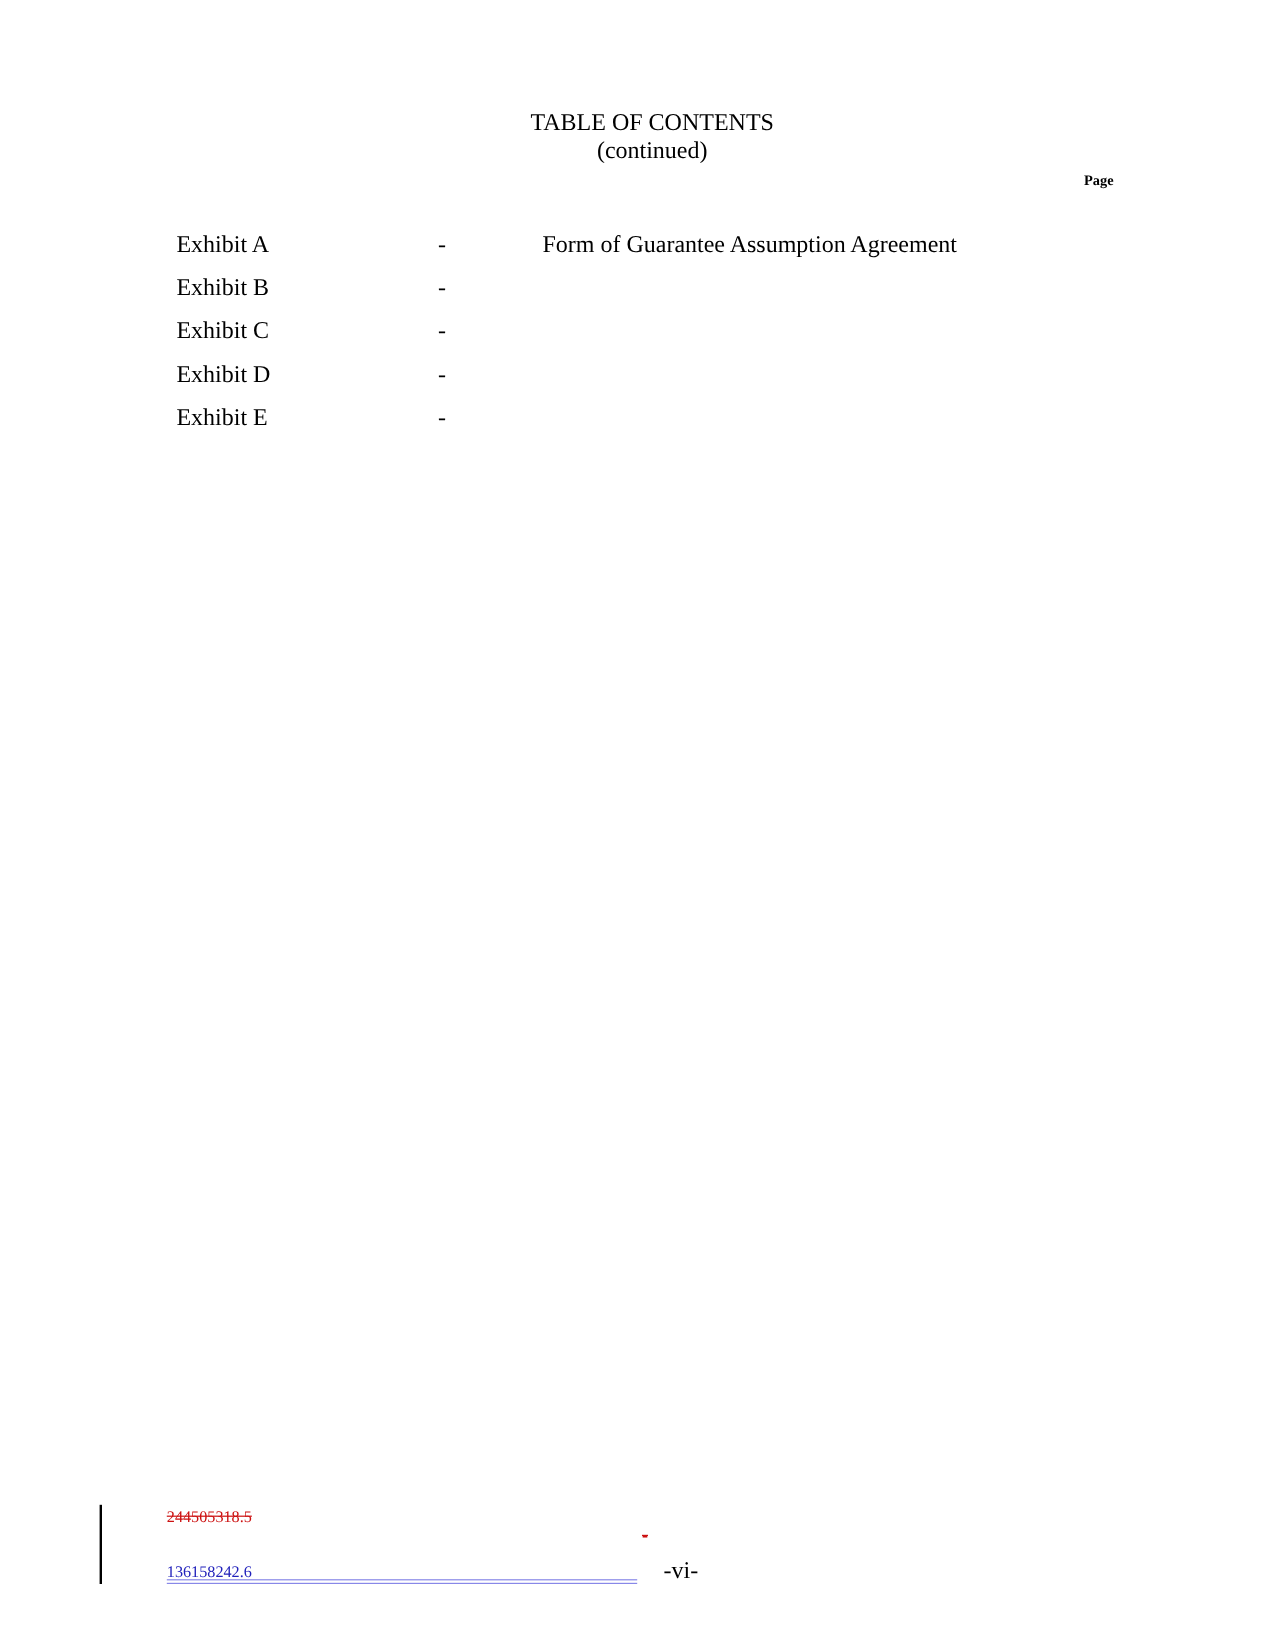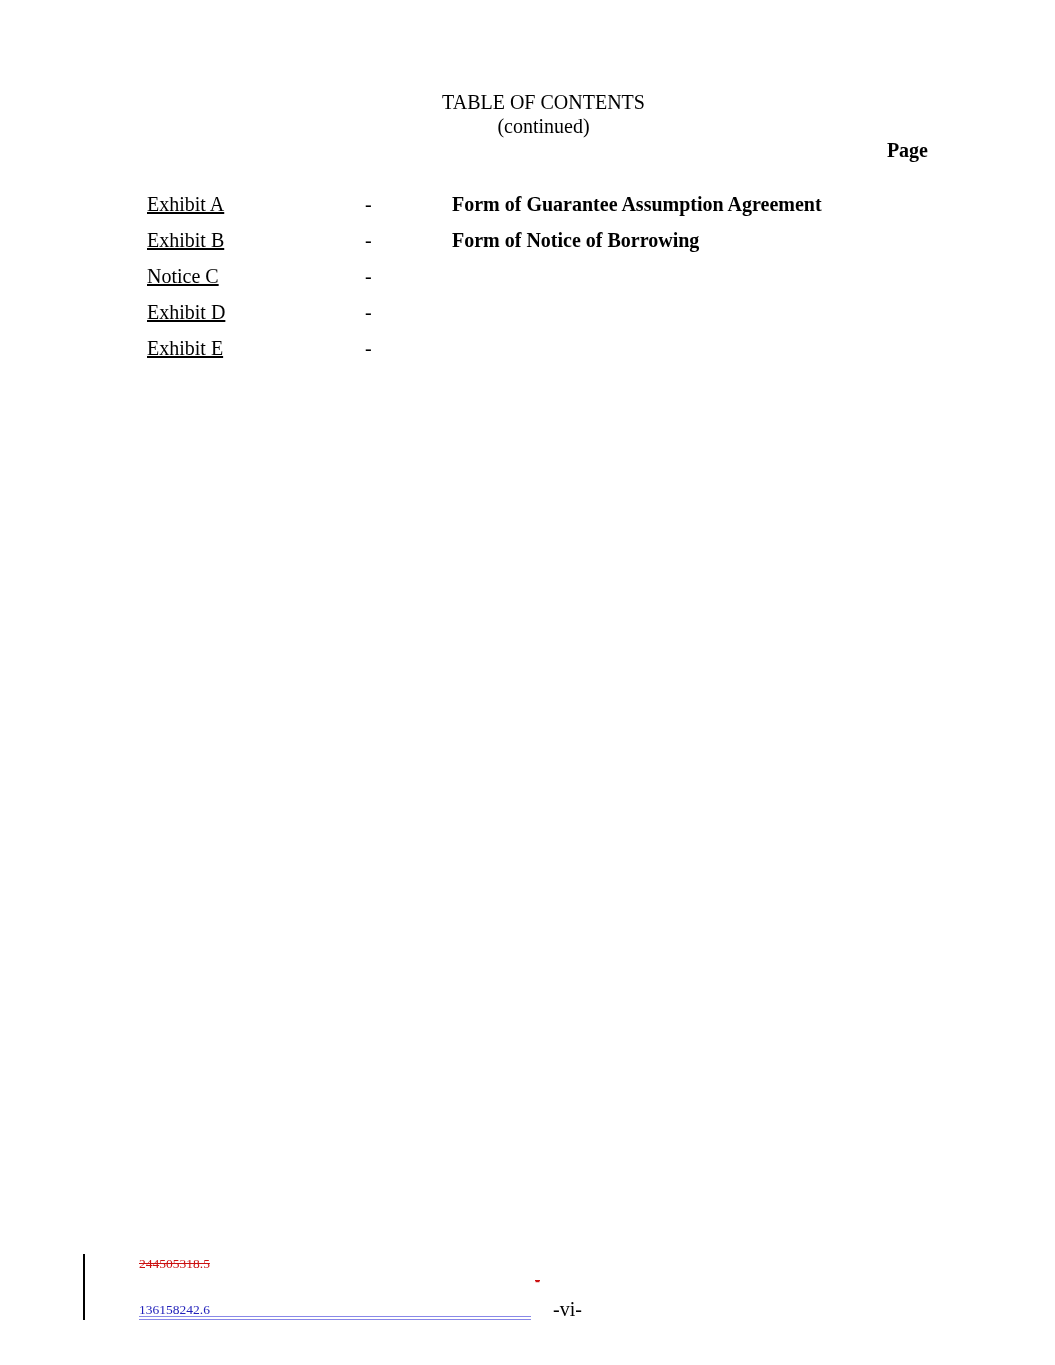--- a/index.html
+++ b/index.html
@@ -23,35 +23,35 @@
   .toc-subtitle {
     position: absolute;
     top: 98px; left: 0; width: 100%;
     text-align: center;
     font-size: 20px;
     line-height: 24px;
   }
   .page-col-label {
     position: absolute;
     top: 122px; right: 135px;
-    font-size: 20px;
+    font-size: 12px;
     font-weight: bold;
     line-height: 24px;
   }
   .exhibit-list {
     position: absolute;
     left: 123px; top: 168px;
     font-size: 20px;
     line-height: 24px;
     width: 800px;
   }
   .exhibit-row { display: flex; }
-  .exhibit-label { width: 210px; flex: 0 0 210px; text-decoration: underline; }
+  .exhibit-label { width: 210px; flex: 0 0 210px; }
   .exhibit-separator { width: 79px; flex: 0 0 79px; }
-  .exhibit-description { flex: 1 1 auto; white-space: nowrap; font-weight: bold; }
+  .exhibit-description { flex: 1 1 auto; white-space: nowrap; }
   .change-bar {
     position: absolute;
     left: 67px; top: 1238px;
     width: 2px; height: 66px;
     background: var(--body-text, #000000);
   }
   .deleted-doc-number {
     position: absolute;
     left: 123px; top: 1240px;
     font-size: 13.5px;
@@ -101,24 +101,23 @@
 
   <div class="exhibit-list">
     <div class="exhibit-row">
       <span class="exhibit-label">Exhibit A</span>
       <span class="exhibit-separator">-</span>
       <span class="exhibit-description">Form of Guarantee Assumption Agreement</span>
     </div>
     <div class="exhibit-row">
       <span class="exhibit-label">Exhibit B</span>
       <span class="exhibit-separator">-</span>
-      <span class="exhibit-description">Form of Notice of Borrowing</span>
     </div>
     <div class="exhibit-row">
-      <span class="exhibit-label">Notice C</span>
+      <span class="exhibit-label">Exhibit C</span>
       <span class="exhibit-separator">-</span>
     </div>
     <div class="exhibit-row">
       <span class="exhibit-label">Exhibit D</span>
       <span class="exhibit-separator">-</span>
     </div>
     <div class="exhibit-row">
       <span class="exhibit-label">Exhibit E</span>
       <span class="exhibit-separator">-</span>
     </div>

